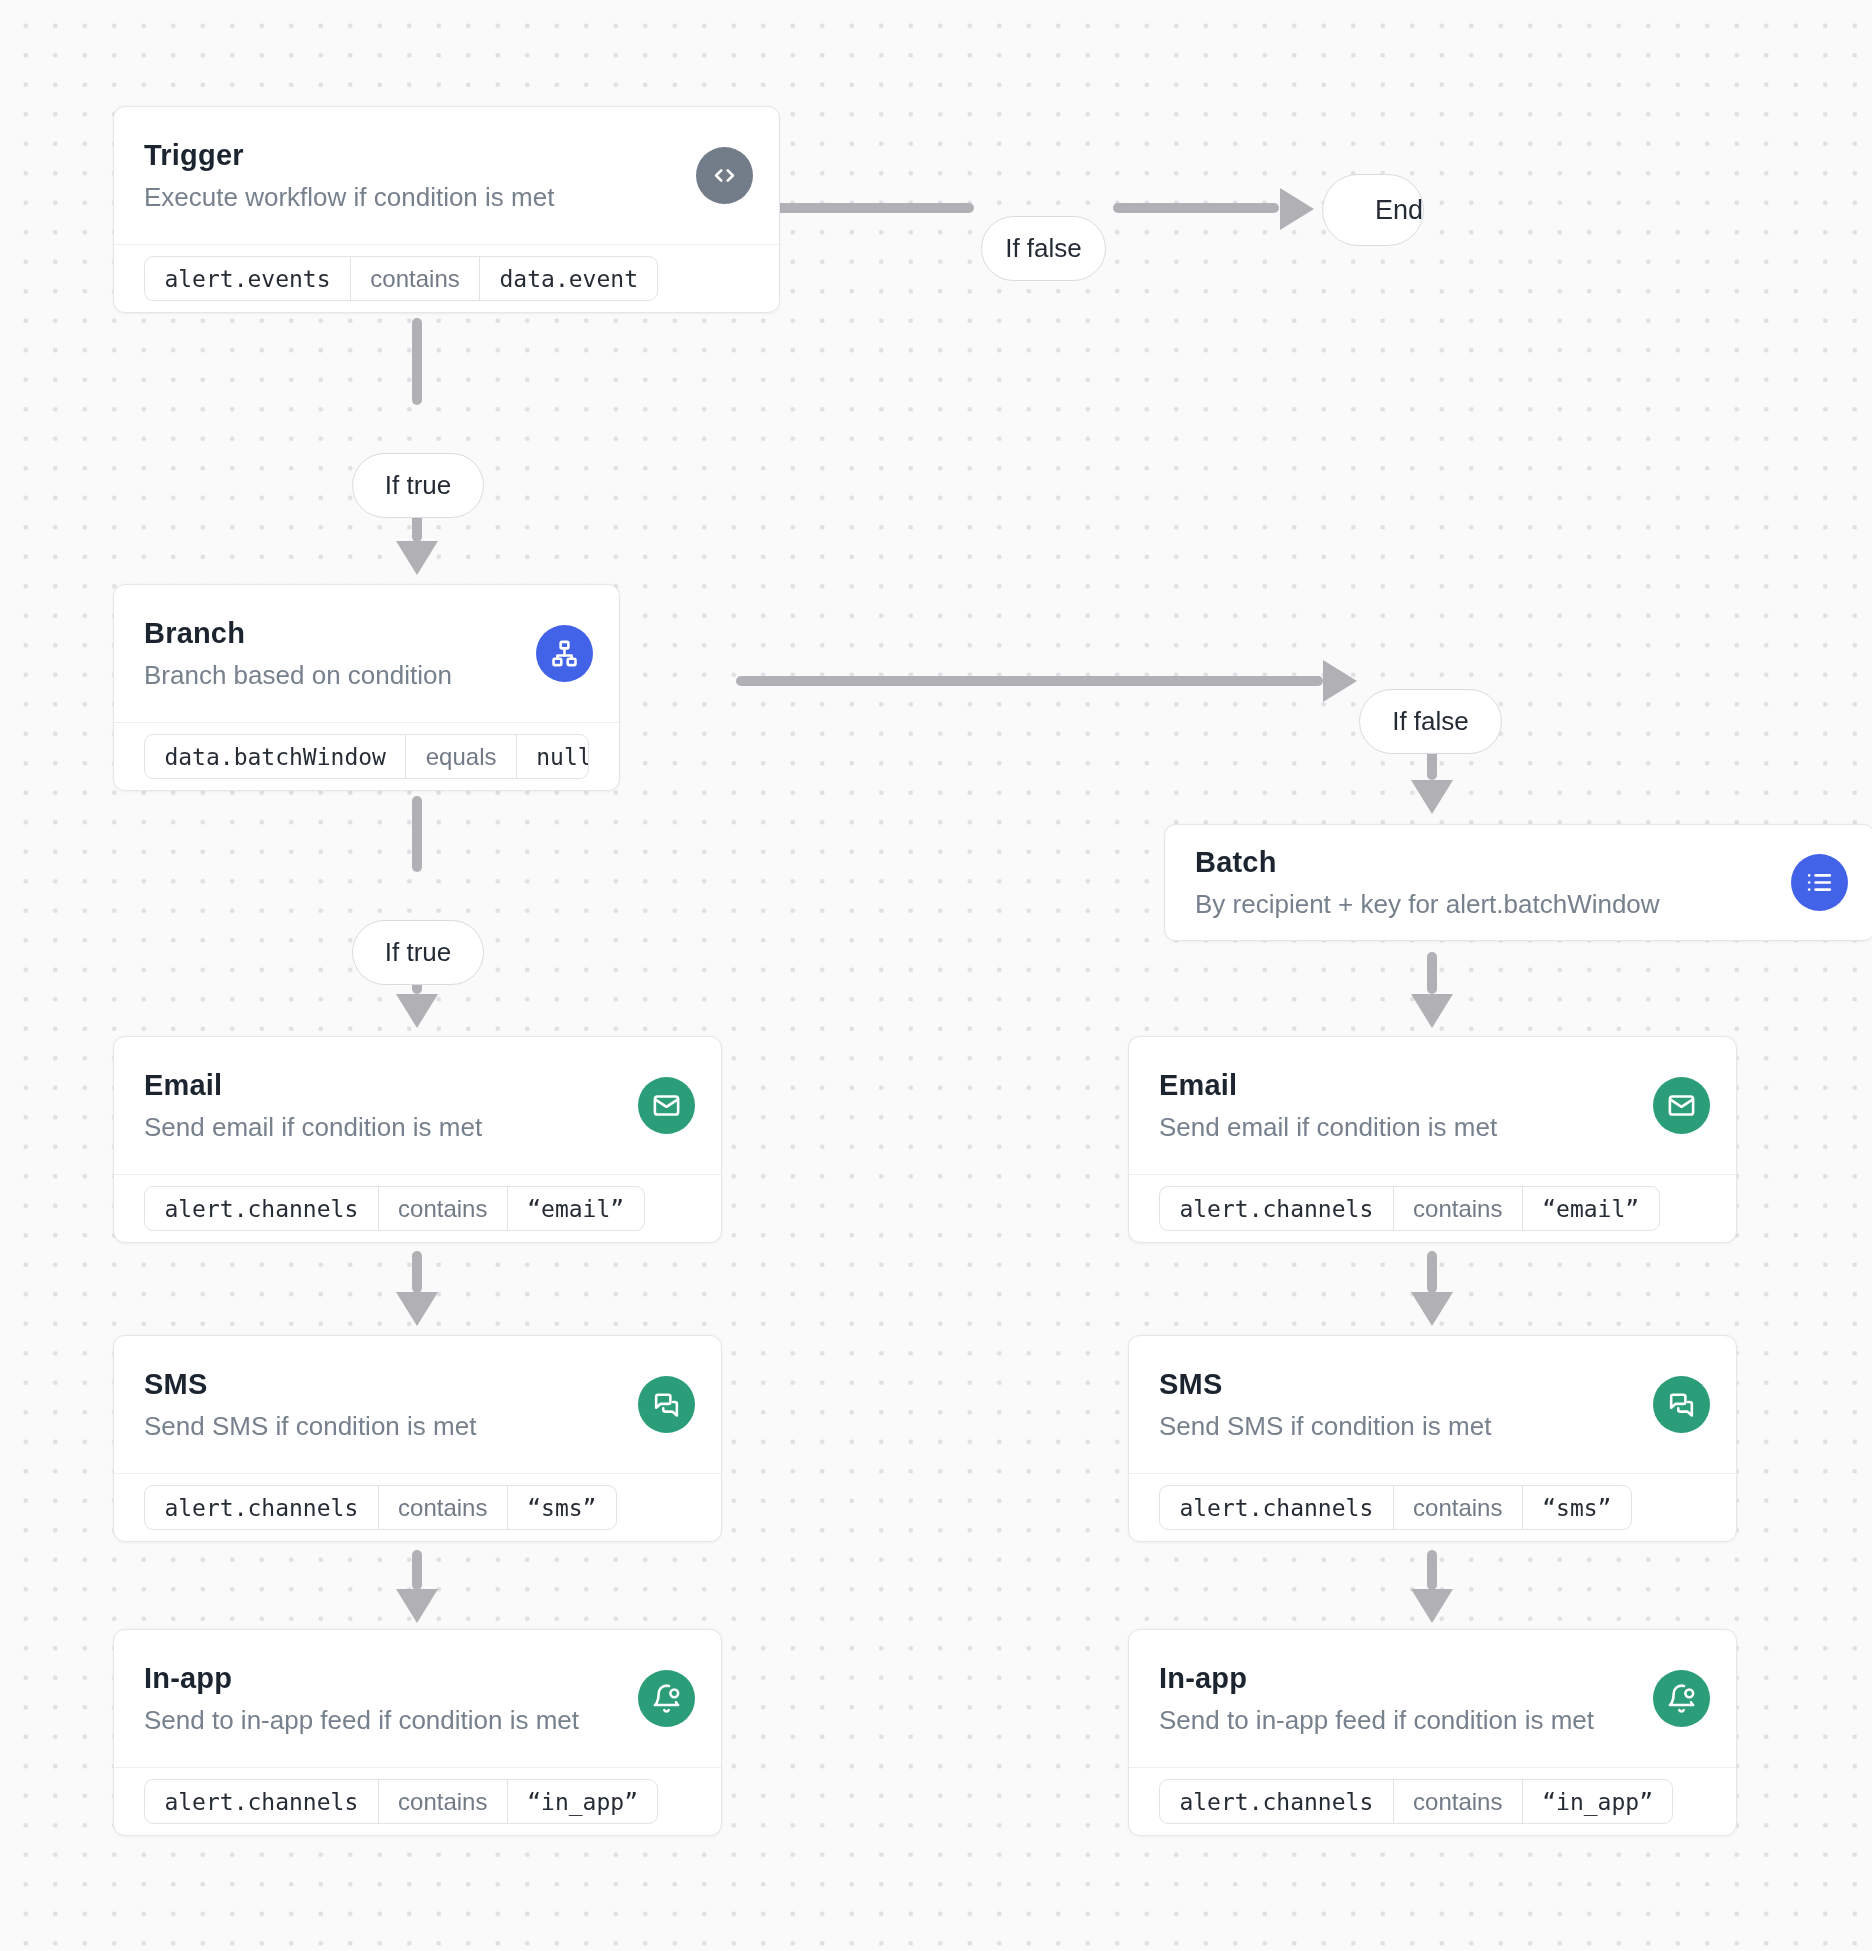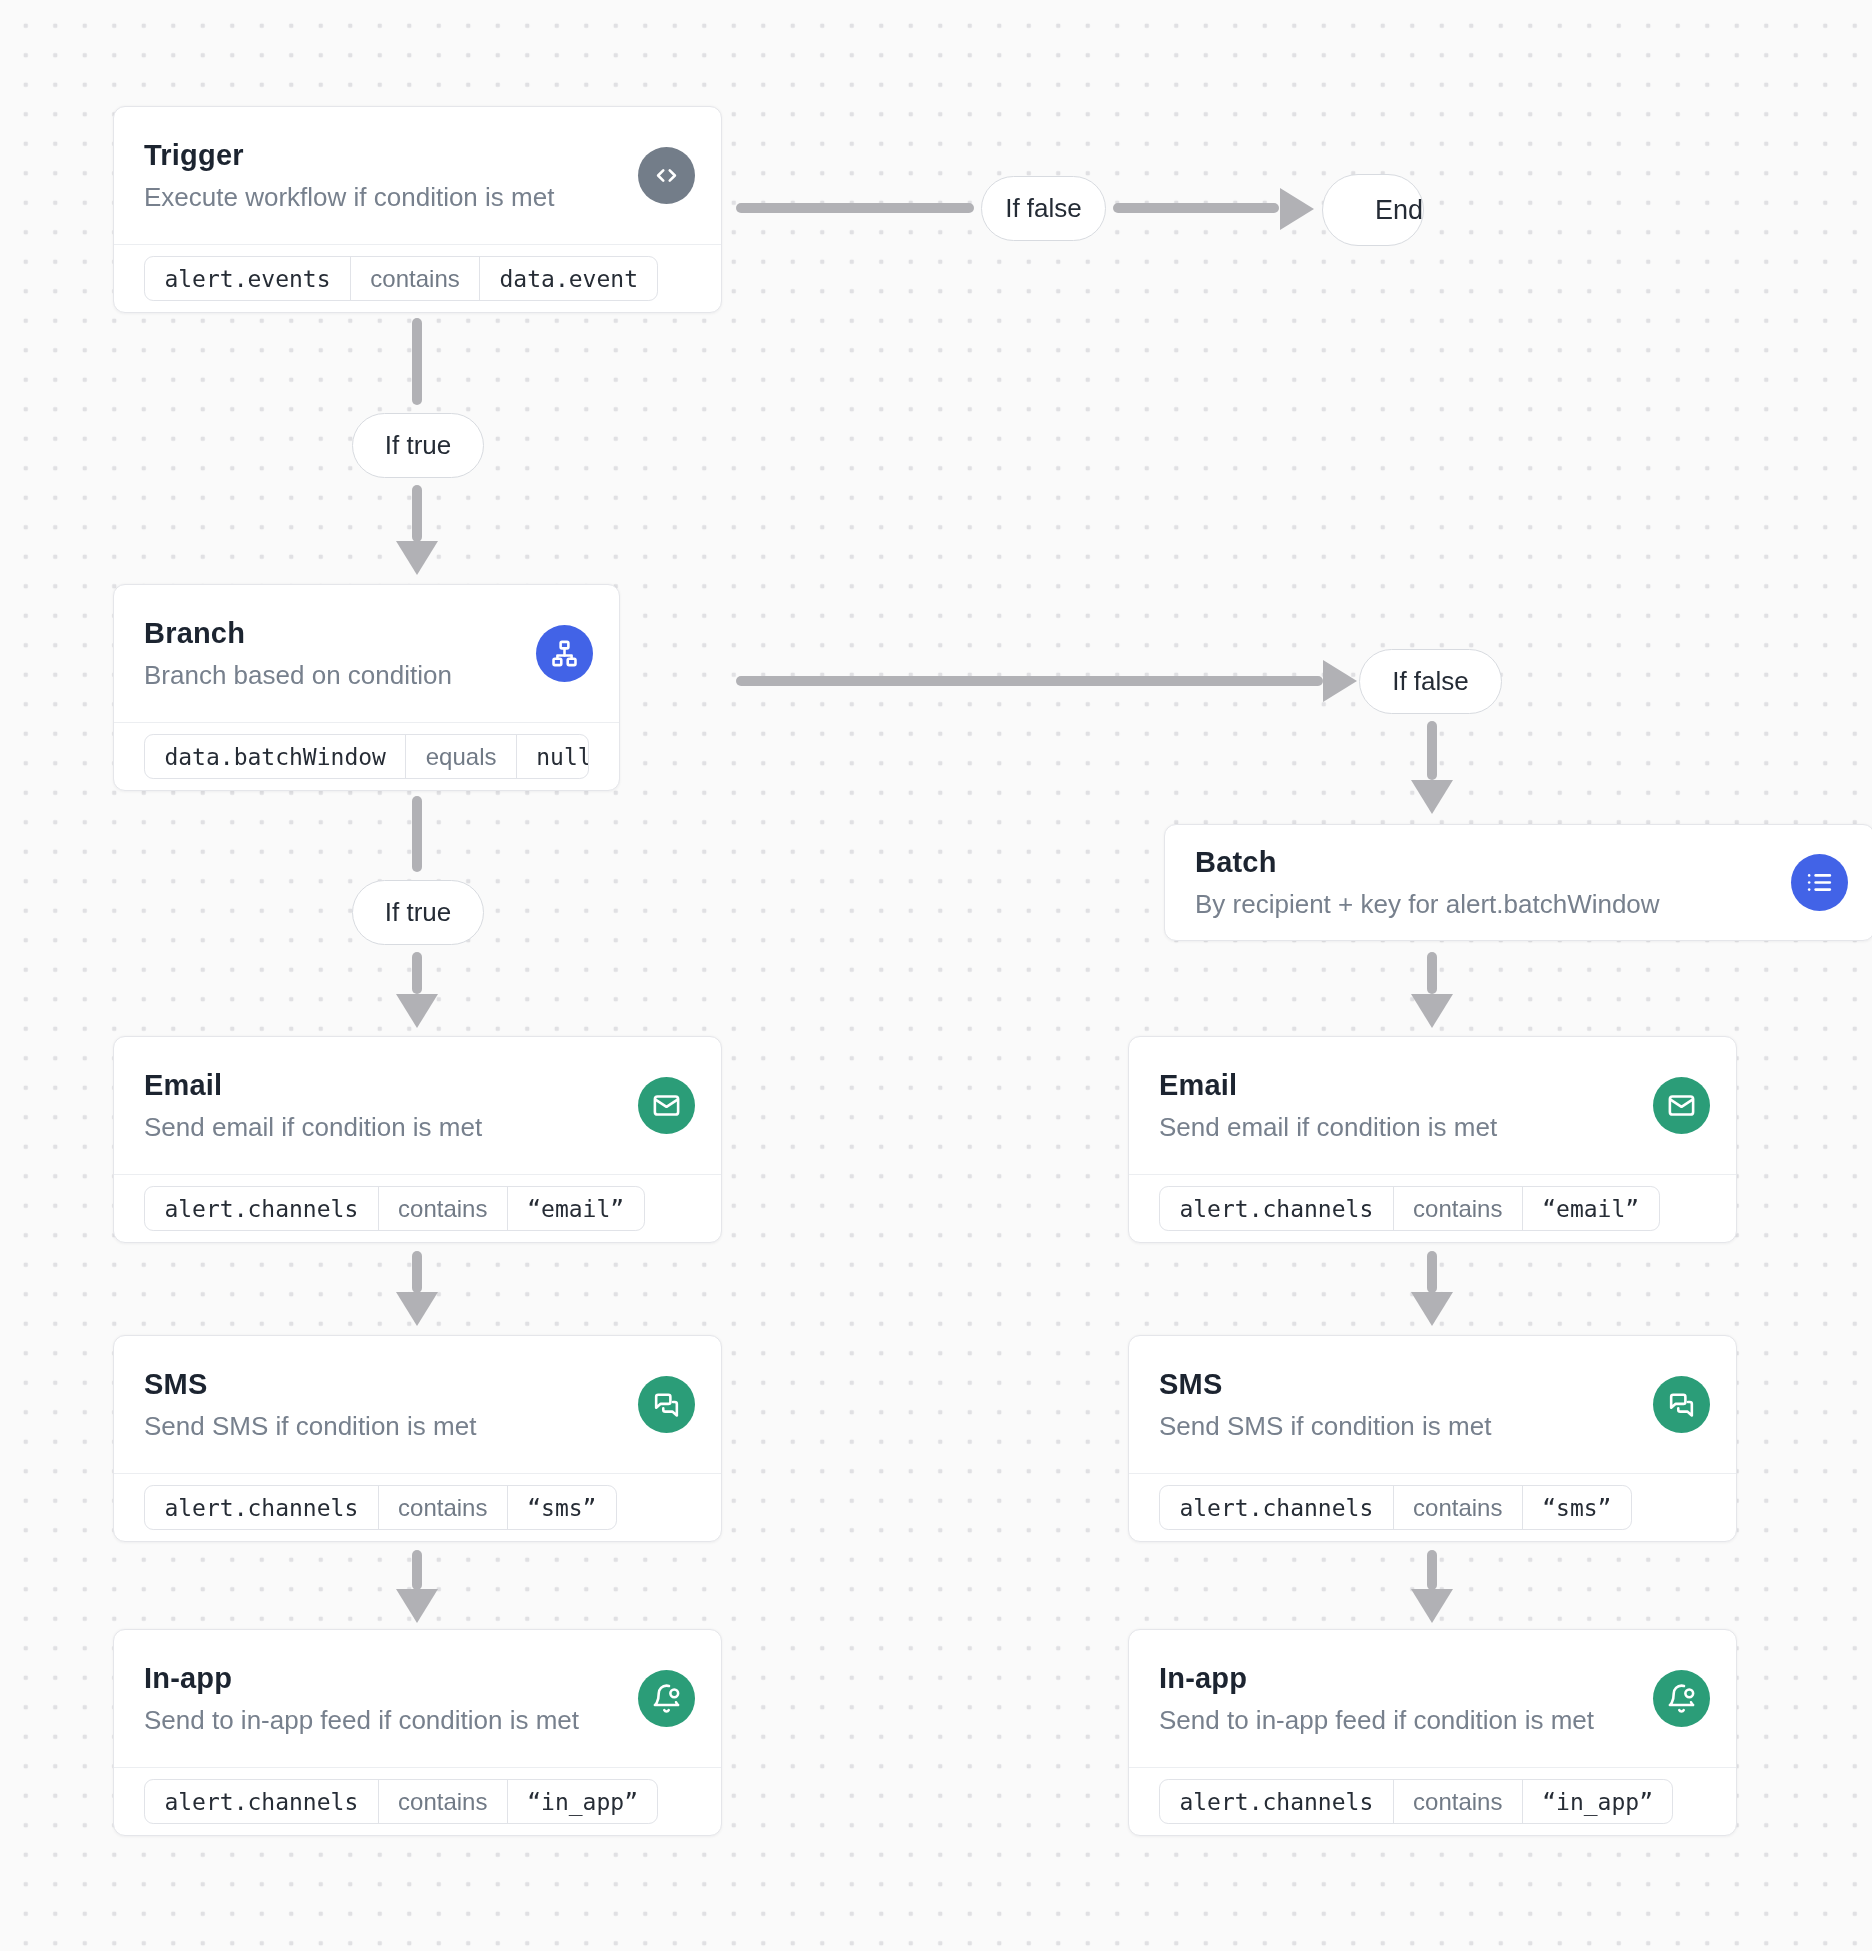--- a/index.html
+++ b/index.html
@@ -42,21 +42,21 @@
     border:1.4px solid #e1e3e8;border-radius:9.2px;overflow:hidden;box-sizing:border-box;
   }
   .cond-cell{display:flex;align-items:center;padding:0 19.4px;}
   .cond-cell + .cond-cell{border-left:1.4px solid #e1e3e8;text-align:center;}
   .cond-mono{font-family:"DejaVu Sans Mono",monospace;font-size:23px;color:#262c35;}
   .cond-op{font-size:24px;color:#717a86;}
   
   .edge-pill{
     position:absolute;background:#fff;border:1.4px solid #d8dbe0;border-radius:922px;
     display:flex;align-items:center;justify-content:center;
-    font-size:26px;color:#242b35;box-sizing:border-box;
+    font-size:26px;color:#242b35;box-sizing:border-box;margin-top:40px;
   }
   .end-pill{
     position:absolute;background:#fff;border:1.4px solid #d8dbe0;border-radius:36px;
     display:flex;align-items:center;justify-content:flex-end;
     font-size:27px;color:#242b35;box-sizing:border-box;
   }
   
   .vline{position:absolute;width:10px;background:#b1b1b5;border-radius:5.5px;}
   .hline{position:absolute;height:10px;background:#b1b1b5;border-radius:5.5px;}
   .ah-down{position:absolute;width:42px;height:34px;background:#b1b1b5;
@@ -108,21 +108,21 @@
     <span>If false</span>
   </div>
   <div class="edge-pill" style="left:352px;top:880px;width:132px;height:65px;">
     <span>If true</span>
   </div>
 
   <div class="end-pill" style="left:1322px;top:174px;width:102px;height:72px;">
     <span>End</span>
   </div>
 
-  <div class="node" style="left:113px;top:106px;width:609px;">
+  <div class="node" style="left:113px;top:106px;width:667px;">
     <div class="node-head">
       <div class="node-texts">
         <div class="node-title">Trigger</div>
         <div class="node-subtitle">Execute workflow if condition is met</div>
       </div>
       <div class="icon-circle ic-gray">
         <svg viewBox="0 0 24 24">
             <path d="M9.5 8 5.5 12l4 4"></path>
             <path d="M14.5 8l4 4-4 4"></path>
           </svg>

